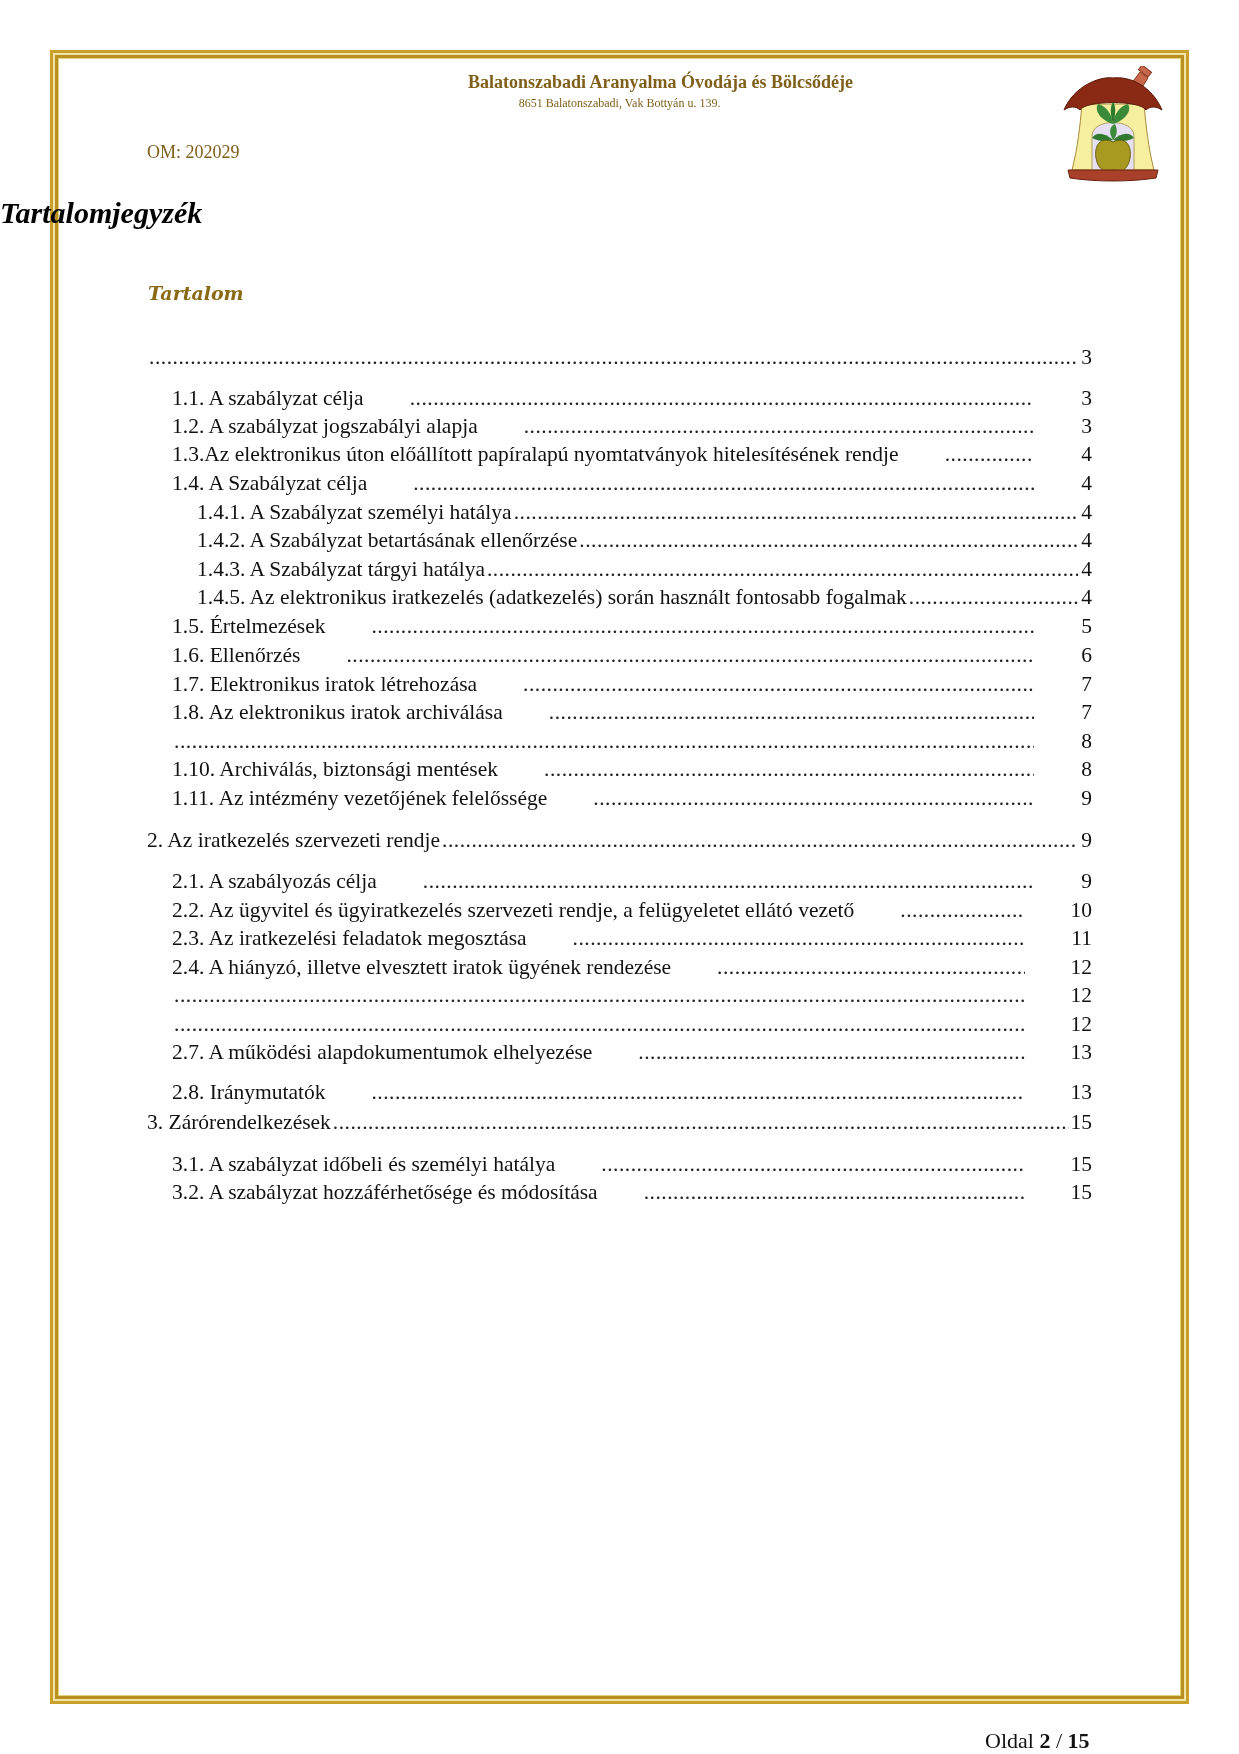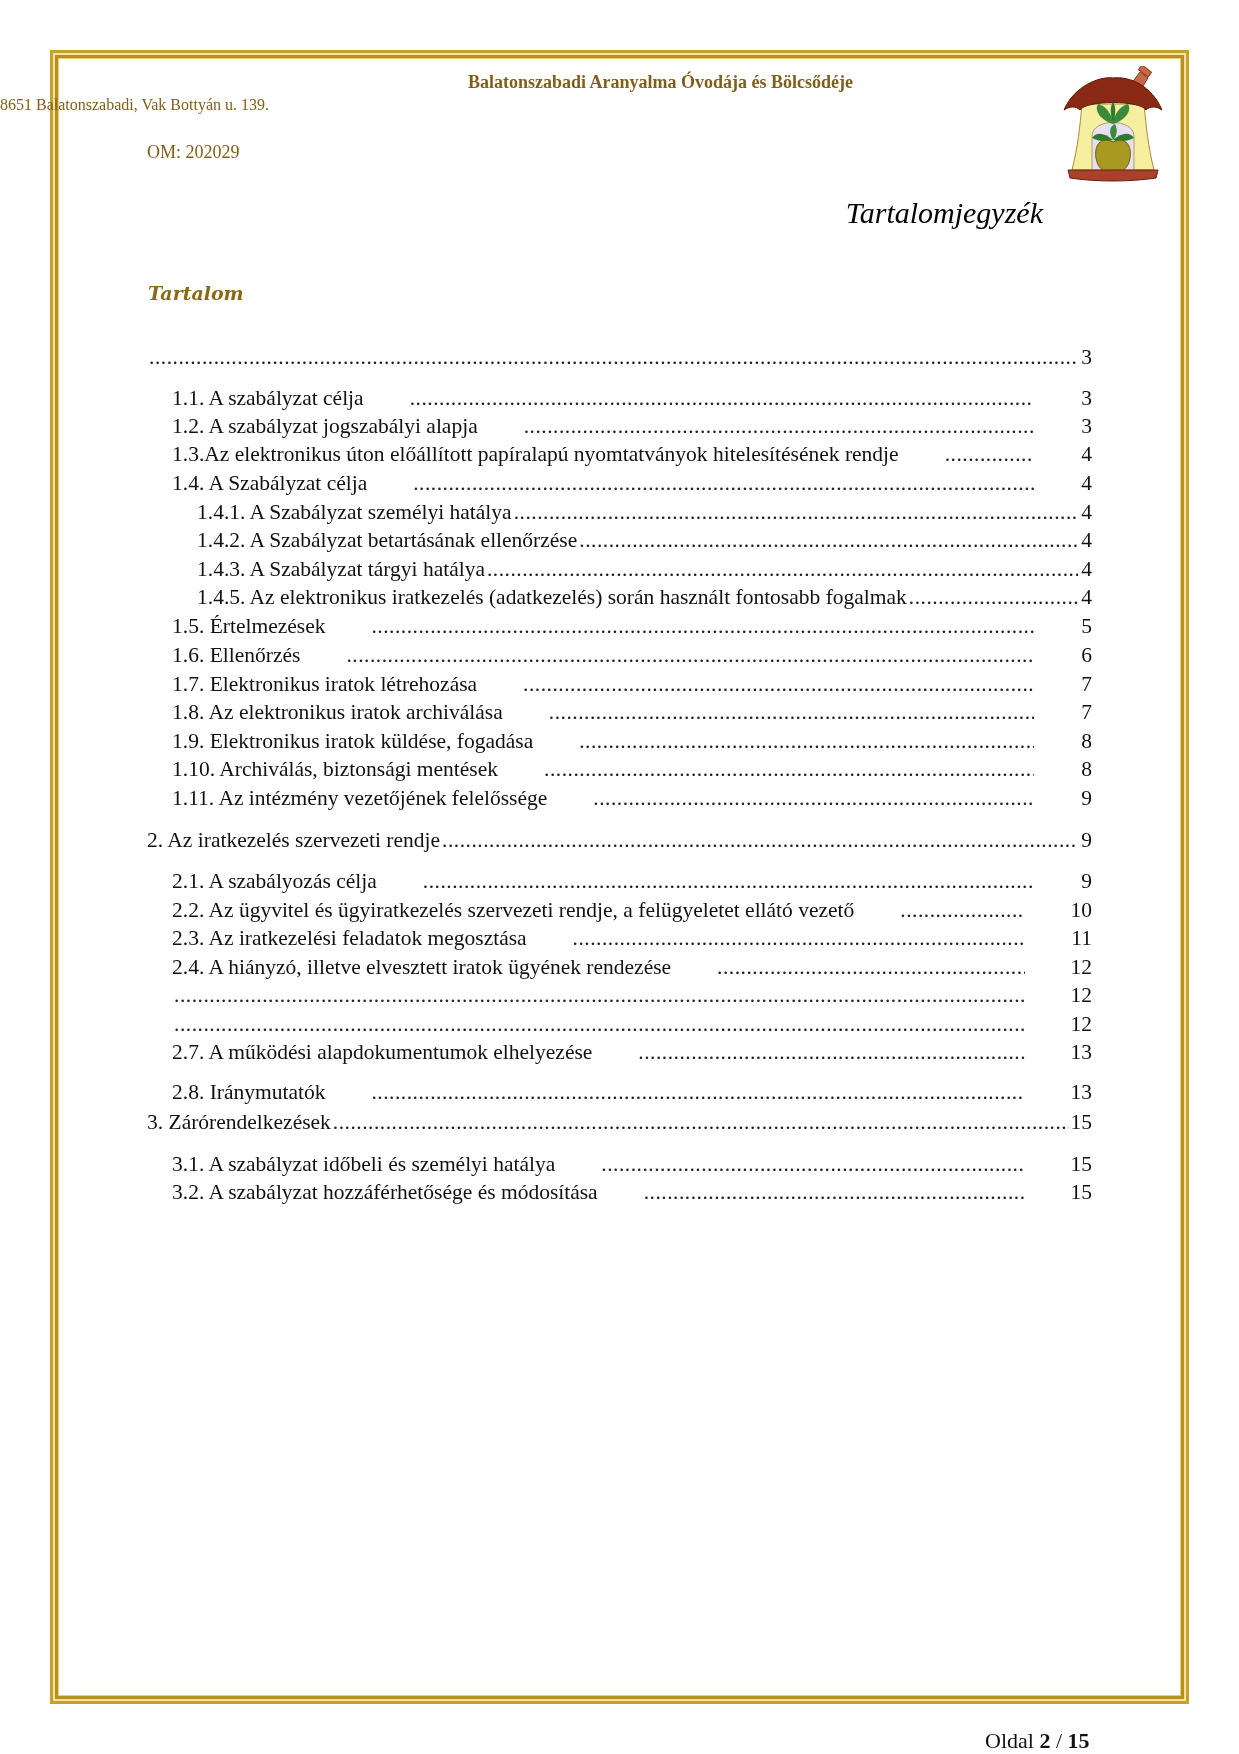--- a/index.html
+++ b/index.html
@@ -9,27 +9,27 @@
                  box-sizing: border-box; border: 3px solid #c9a02a; }
   .frame-gap   { position: absolute; left: 53px; top: 53px; width: 1133px; height: 1648px;
                  box-sizing: border-box; border: 2px solid #f3e3a8; }
   .frame-inner { position: absolute; left: 55px; top: 55px; width: 1129px; height: 1644px;
                  box-sizing: border-box; border: 3px solid #b8901f; }
   .frame-hair  { position: absolute; left: 58px; top: 58px; width: 1123px; height: 1638px;
                  box-sizing: border-box; border: 1px solid #e8cf7a; }
 
   .hdr-name { position: absolute; left: 0; width: 1239px; top: 72px; text-align: center;
               font-weight: bold; font-size: 18px; color: #7f5f1a; padding-left: 41px; }
-  .hdr-addr { position: absolute; left: 0; width: 1239px; top: 96px; text-align: left;
-              font-size: 16px; color: #7f5f1a; }
+  .hdr-addr { position: absolute; left: 0; width: 1239px; top: 96px; text-align: center;
+              font-size: 12px; color: #7f5f1a; }
   .hdr-om   { position: absolute; left: 147px; top: 142px; font-size: 18px; color: #7f5f1a; }
   .logo     { position: absolute; left: 1060px; top: 66px; width: 106px; height: 118px; }
 
-  .doc-title { position: absolute; left: 0; width: 1043px; top: 196px; text-align: right;
-               font-weight: normal; font-style: italic; font-size: 30px; color: #000; }
+  .doc-title { position: absolute; left: 0; width: 1043px; top: 196px; text-align: left;
+               font-weight: bold; font-style: italic; font-size: 30px; color: #000; }
   .toc-heading { position: absolute; left: 148px; top: 282px; font-weight: bold; font-style: italic;
                  font-size: 19px; color: #8a6a14; font-family: "DejaVu Serif", serif; }
 
   .toc-row { position: absolute; height: 26px; display: flex; align-items: baseline;
              font-size: 21.5px; line-height: 26px; white-space: nowrap; right: 147px; }
   .toc-row.l1 { left: 147px; }
   .toc-row.l2 { left: 172px; gap: 44px; }
   .toc-row.l3 { left: 197px; }
   .toc-text { flex: 0 0 auto; }
   .toc-dots { flex: 1 1 auto; overflow: hidden; margin: 0 2px; letter-spacing: 0.5px; color: #222; }
@@ -138,21 +138,20 @@
     <span class="toc-text">1.7. Elektronikus iratok létrehozása</span>
     <span class="toc-dots"></span>
     <span class="toc-page">7</span>
   </div>
 <div class="toc-row l2" style="top:699px">
     <span class="toc-text">1.8. Az elektronikus iratok archiválása</span>
     <span class="toc-dots"></span>
     <span class="toc-page">7</span>
   </div>
 <div class="toc-row l2" style="top:728px">
-    <span class="toc-text">1.9. Elektronikus iratok küldése, fogadása</span>
     <span class="toc-dots"></span>
     <span class="toc-page">8</span>
   </div>
 <div class="toc-row l2" style="top:756px">
     <span class="toc-text">1.10. Archiválás, biztonsági mentések</span>
     <span class="toc-dots"></span>
     <span class="toc-page">8</span>
   </div>
 <div class="toc-row l2" style="top:785px">
     <span class="toc-text">1.11. Az intézmény vezetőjének felelőssége</span>

